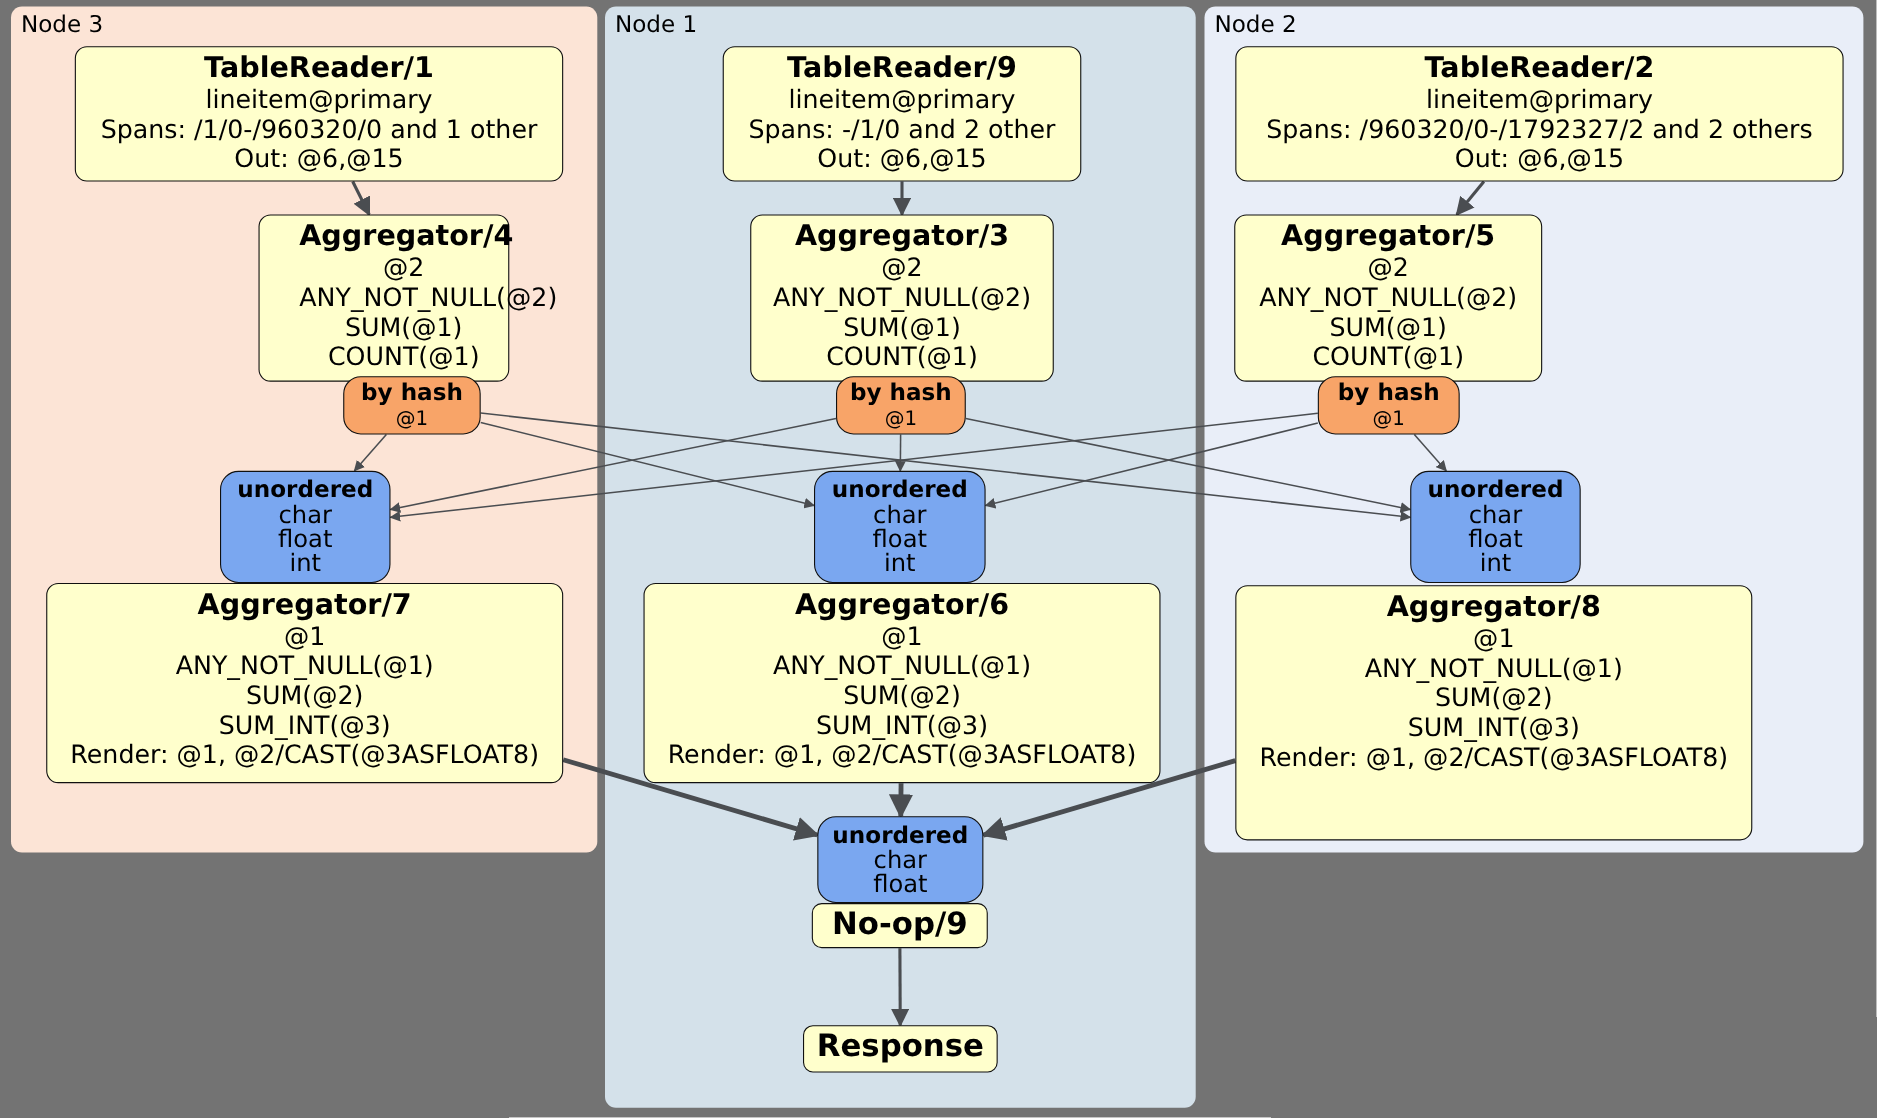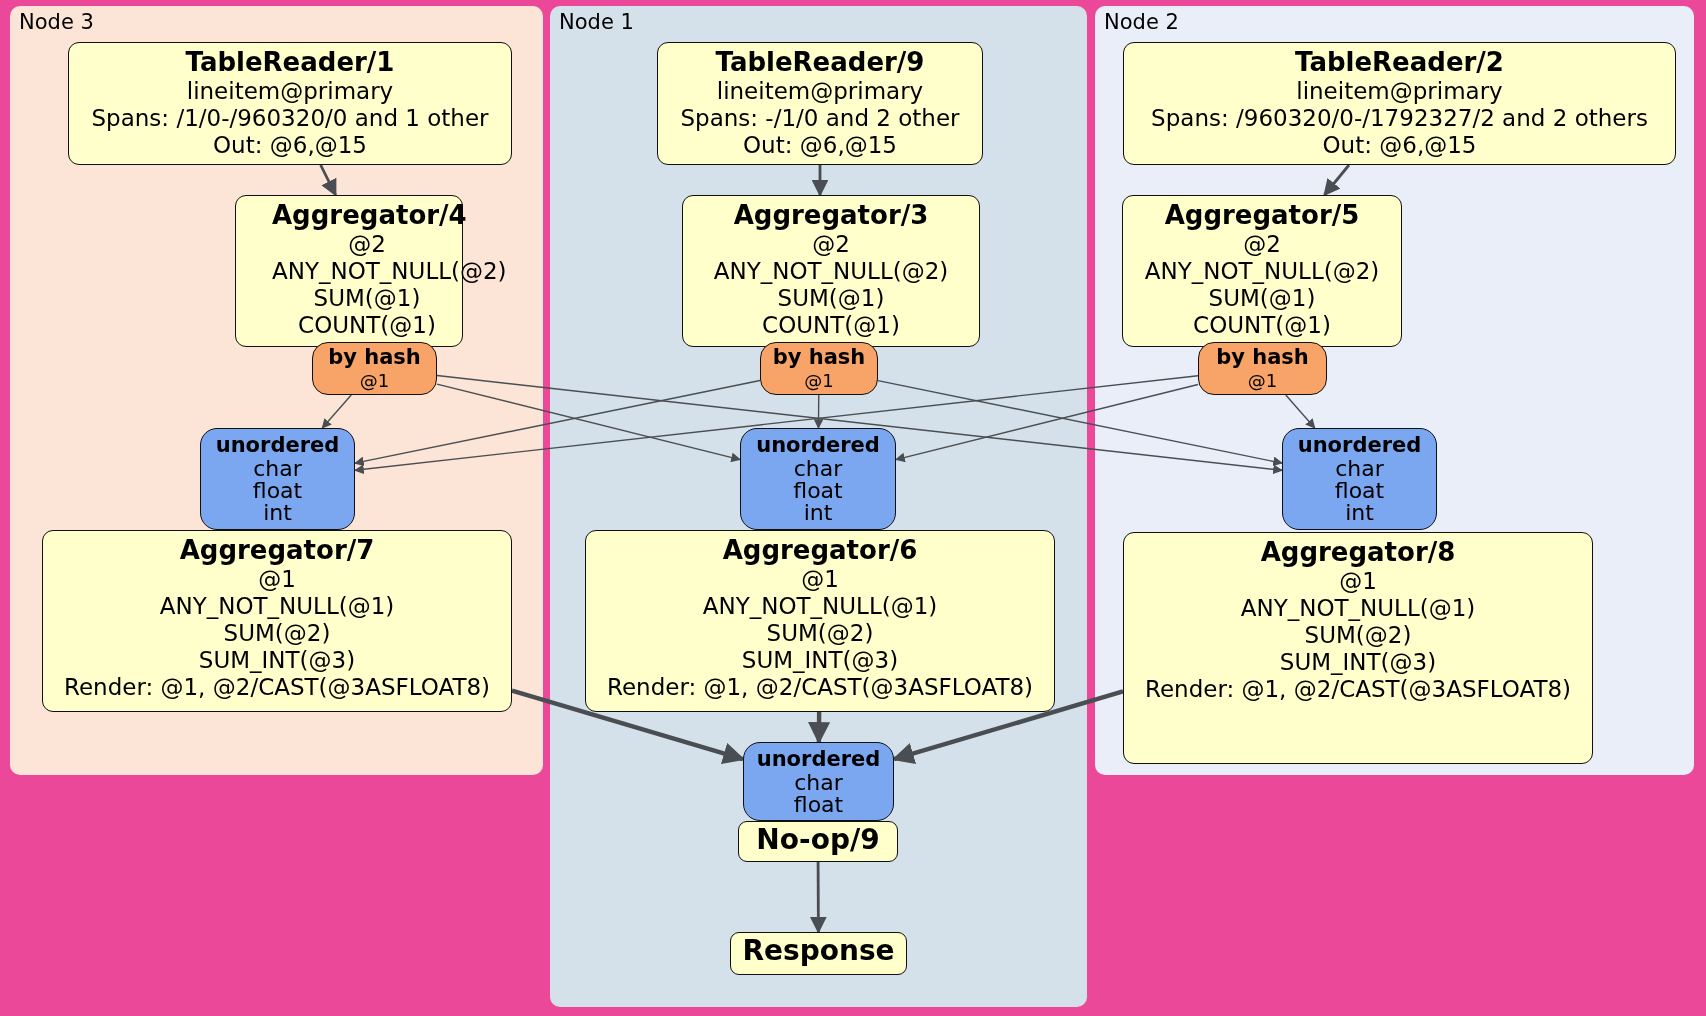--- a/index.html
+++ b/index.html
@@ -1,18 +1,18 @@
 <!DOCTYPE html>
 <html style="--node3-bg: #fce4d6; --node1-bg: #d4e1ea; --node2-bg: #e9eef8; --processor-bg: #ffffcc; --router-bg: #f8a468; --sync-bg: #7aa7f0; --edge: #4a4d51;"><head>
 <meta charset="utf-8">
 <style>
   html,body{margin:0;padding:0;background:#ffffff;}
   .canvas{
     position:relative;width:1706px;height:1016px;overflow:hidden;
-    font-family:"DejaVu Sans","Liberation Sans",sans-serif;color:#000;background:#ec4899;
+    font-family:"DejaVu Sans","Liberation Sans",sans-serif;color:#000;background:#737373;
   }
   .region{position:absolute;border-radius:10px;z-index:0;}
   .region-label{position:absolute;left:9px;top:4px;font-size:21px;line-height:24px;color:#000;}
   #edges{position:absolute;left:0;top:0;z-index:1;pointer-events:none;}
   .nodebox{
     position:absolute;box-sizing:border-box;z-index:2;text-align:center;
     background:var(--processor-bg,#ffffcc);border:1.8px solid #101010;border-radius:11px;
   }
   .nodebox .title{font-weight:bold;font-size:26px;line-height:32px;padding-top:3px;}
   .nodebox .ln{font-size:23px;line-height:27px;white-space:nowrap;}
@@ -89,21 +89,21 @@
     <div class="ln">Out: @6,@15</div>
   </div>
 
   <div class="nodebox" style="left:235px;top:195px;width:228px;height:152px;padding-left:36px;">
     <div class="title">Aggregator/4</div>
     <div class="ln">@2</div>
     <div class="ln">ANY_NOT_NULL(@2)</div>
     <div class="ln">SUM(@1)</div>
     <div class="ln">COUNT(@1)</div>
   </div>
-  <div class="nodebox" style="left:682px;top:195px;width:298px;height:152px;">
+  <div class="nodebox" style="left:682px;top:195px;width:276px;height:152px;">
     <div class="title">Aggregator/3</div>
     <div class="ln">@2</div>
     <div class="ln">ANY_NOT_NULL(@2)</div>
     <div class="ln">SUM(@1)</div>
     <div class="ln">COUNT(@1)</div>
   </div>
   <div class="nodebox" style="left:1122px;top:195px;width:280px;height:152px;">
     <div class="title">Aggregator/5</div>
     <div class="ln">@2</div>
     <div class="ln">ANY_NOT_NULL(@2)</div>

